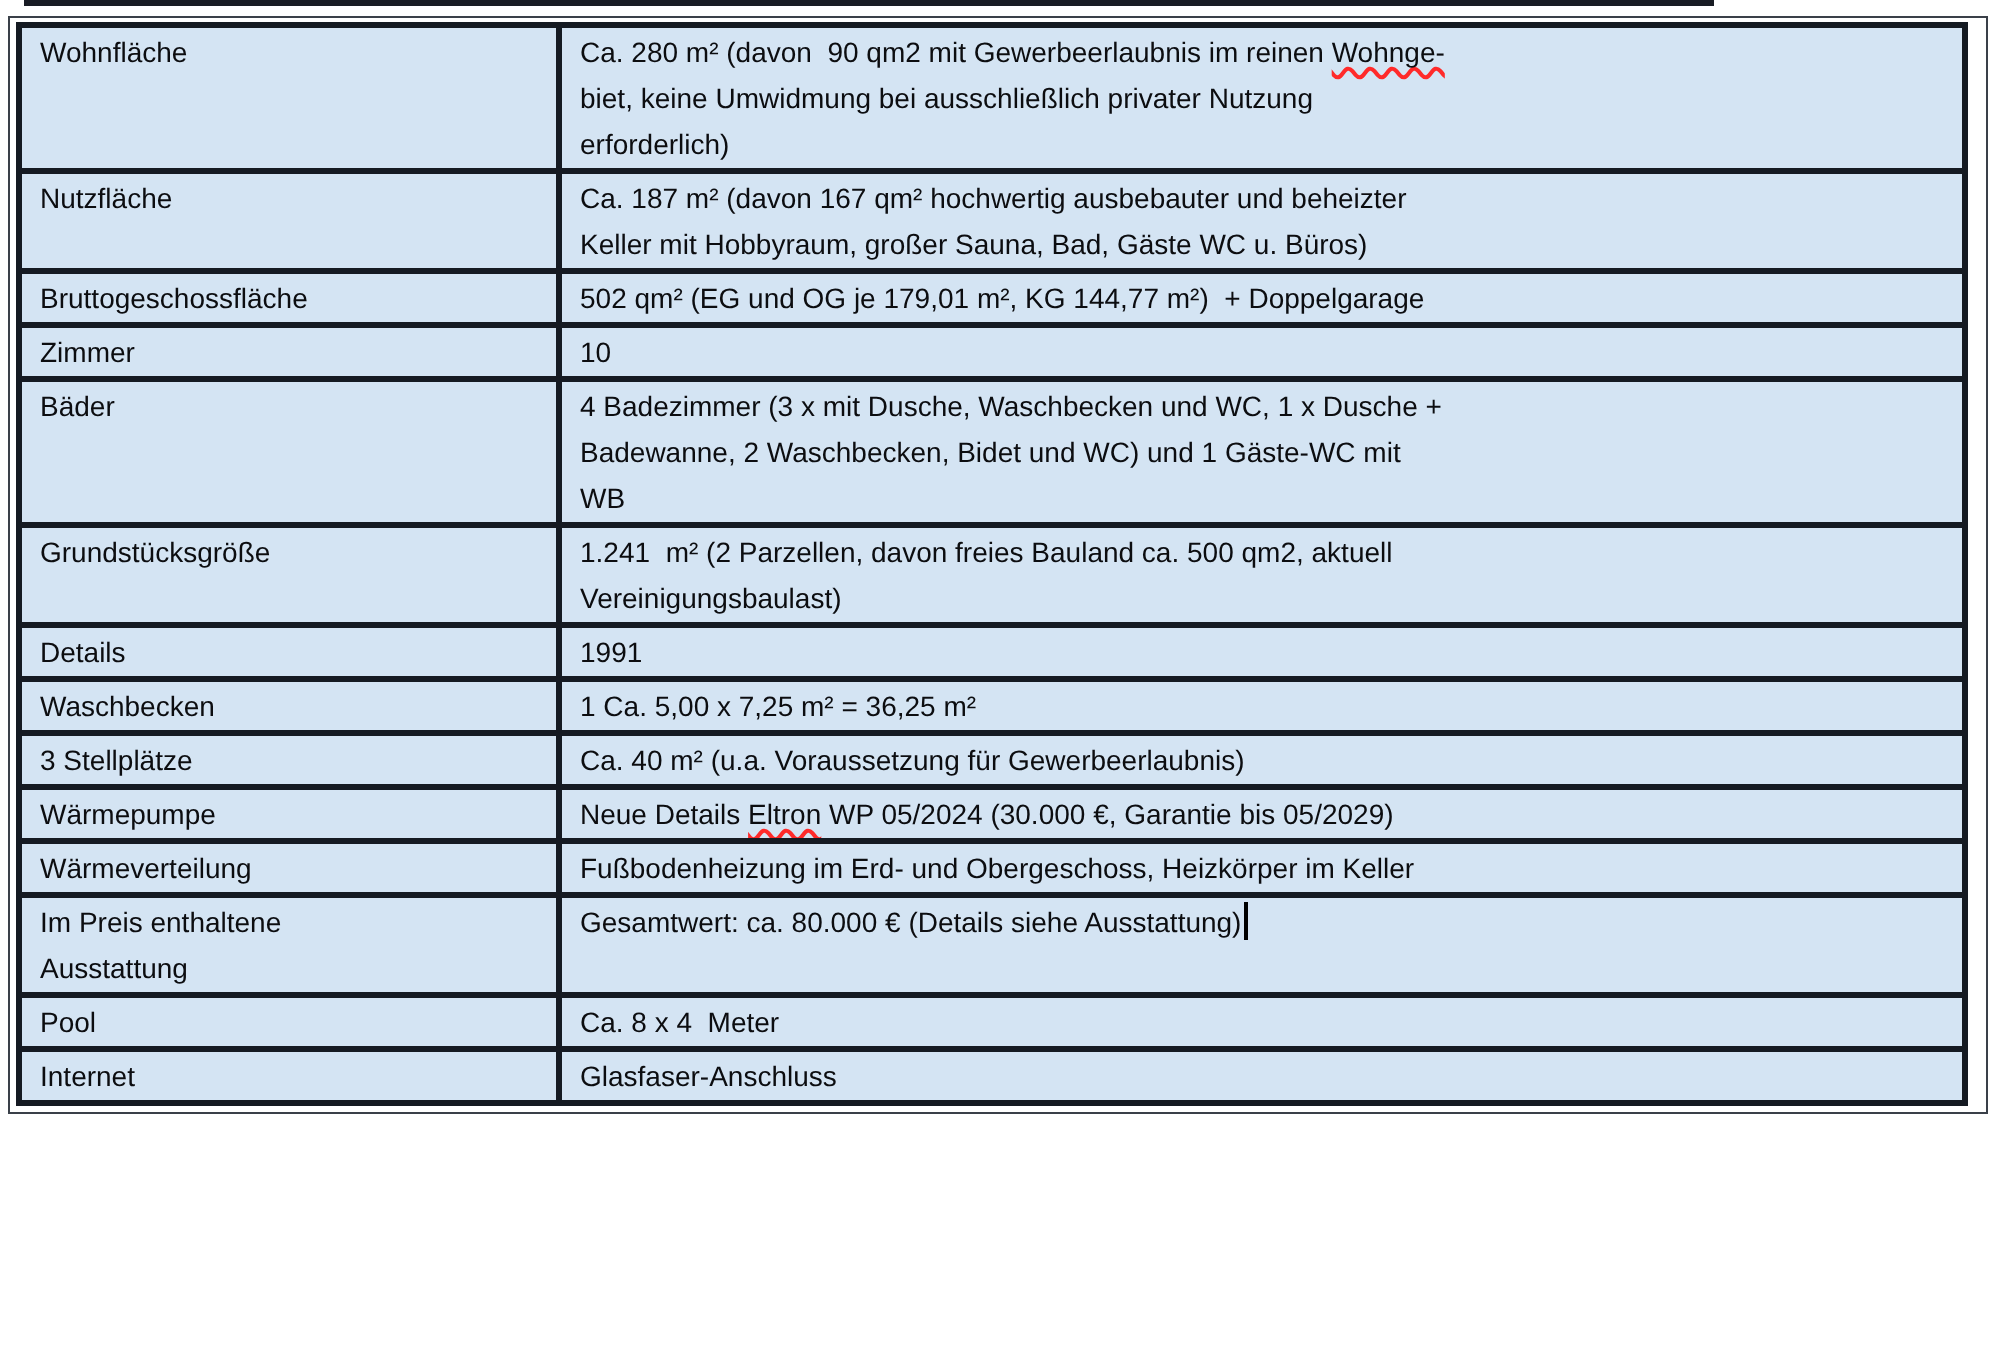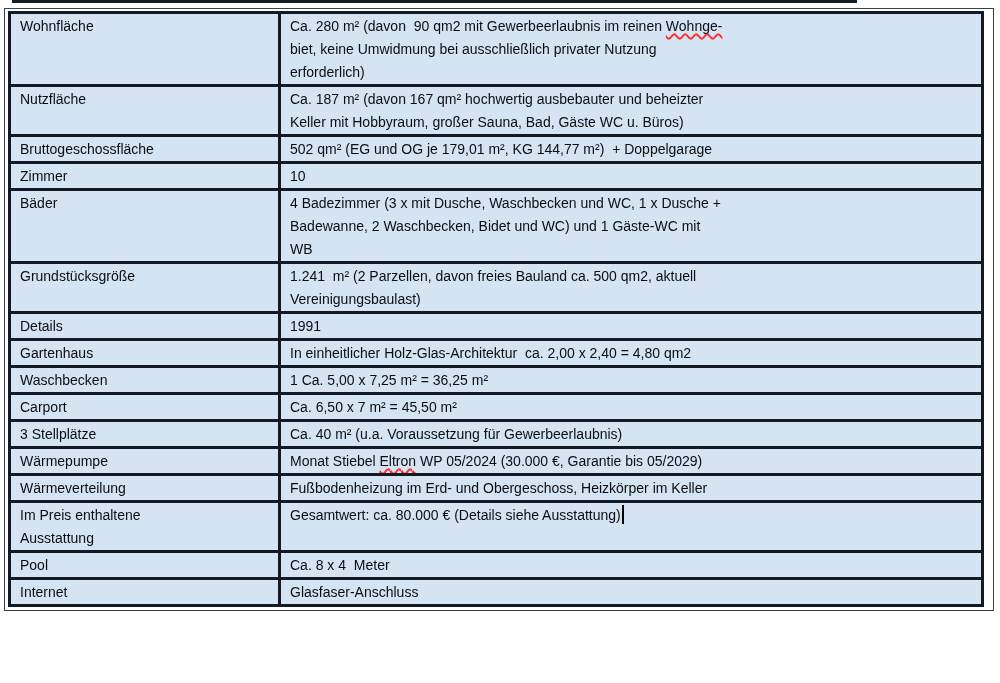--- a/index.html
+++ b/index.html
@@ -83,38 +83,30 @@
         <tr>
           <td class="lbl">Grundstücksgröße</td>
           <td><span>1.241  m² (2 Parzellen, davon freies Bauland ca. 500 qm2, aktuell
 Vereinigungsbaulast)</span></td>
         </tr>
         <tr>
           <td class="lbl">Details</td>
           <td><span>1991</span></td>
         </tr>
         <tr>
-          <td class="lbl">Gartenhaus</td>
-          <td><span>In einheitlicher Holz-Glas-Architektur  ca. 2,00 x 2,40 = 4,80 qm2</span></td>
-        </tr>
-        <tr>
           <td class="lbl">Waschbecken</td>
           <td><span>1 Ca. 5,00 x 7,25 m² = 36,25 m²</span></td>
-        </tr>
-        <tr>
-          <td class="lbl">Carport</td>
-          <td><span>Ca. 6,50 x 7 m² = 45,50 m²</span></td>
         </tr>
         <tr>
           <td class="lbl">3 Stellplätze</td>
           <td><span>Ca. 40 m² (u.a. Voraussetzung für Gewerbeerlaubnis)</span></td>
         </tr>
         <tr>
           <td class="lbl">Wärmepumpe</td>
-          <td><span>Monat Stiebel </span><span class="misspelled">Eltron</span><span> WP 05/2024 (30.000 €, Garantie bis 05/2029)</span></td>
+          <td><span>Neue Details </span><span class="misspelled">Eltron</span><span> WP 05/2024 (30.000 €, Garantie bis 05/2029)</span></td>
         </tr>
         <tr>
           <td class="lbl">Wärmeverteilung</td>
           <td><span>Fußbodenheizung im Erd- und Obergeschoss, Heizkörper im Keller</span></td>
         </tr>
         <tr>
           <td class="lbl">Im Preis enthaltene
 Ausstattung</td>
           <td><span>Gesamtwert: ca. 80.000 € (Details siehe Ausstattung)</span><span class="caret"></span></td>
         </tr>

